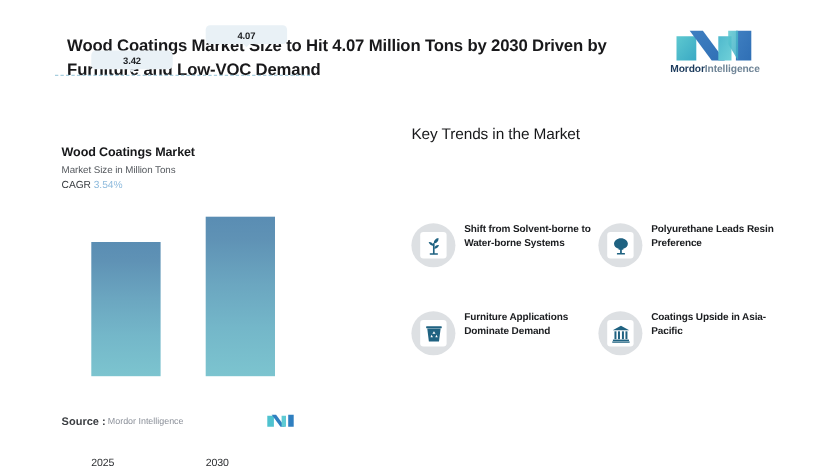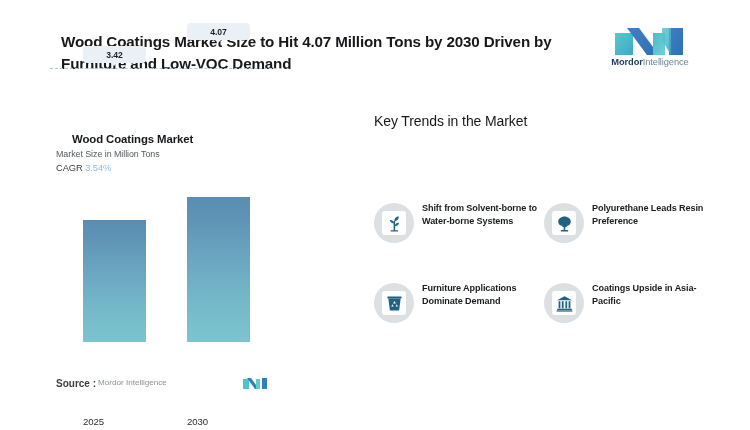--- a/index.html
+++ b/index.html
@@ -27,28 +27,28 @@
     position:absolute;left:604px;top:26px;width:92px;height:48px;
   }
   .brand-mark{
     position:absolute;left:9px;top:0;width:74px;height:30px;
   }
   .brand-text{
     position:absolute;left:0;top:31px;width:92px;
     text-align:center;font-size:9.3px;line-height:11px;white-space:nowrap;
   }
   .brand-text .b1{font-weight:bold;color:#1b3a5c;letter-spacing:-0.1px;}
-  .brand-text .b2{font-weight:normal;color:#6f8496;letter-spacing:-0.1px;}
+  .brand-text .b2{font-weight:bold;color:#6f8496;letter-spacing:-0.1px;}
 
   
   .chart-card{
     position:absolute;left:38px;top:118px;width:255px;height:278px;
   }
   .chart-title{
-    position:absolute;left:34px;top:15px;
+    position:absolute;left:18px;top:15px;
     font-size:11.4px;font-weight:bold;color:#17181a;letter-spacing:-0.1px;text-align:right;
   }
   .chart-sub{
     position:absolute;left:18px;top:31px;
     font-size:8.9px;color:#55595e;letter-spacing:-0.05px;
   }
   .chart-cagr{
     position:absolute;left:18px;top:45px;
     font-size:9.3px;color:#3d4145;letter-spacing:-0.05px;
   }
@@ -62,21 +62,21 @@
     border-top:1.4px dashed #a8cede;
   }
   .bar{
     position:absolute;bottom:0;width:63px;
     background:linear-gradient(180deg,#5a8db3 0%,#5f92b5 14%,#6ba6c0 42%,#74b7c9 70%,#7cc4cf 100%);
   }
   .bar-2025{left:45px;}
   .bar-2030{left:149px;}
 
   .val-pill{
-    position:absolute;width:63px;height:17px;
+    position:absolute;width:74px;height:17px;
     background:#e9f1f6;border-radius:4px;
     font-size:8.6px;font-weight:bold;color:#1d1f22;
     display:flex;align-items:center;justify-content:center;
     letter-spacing:-0.1px;
   }
   .val-pill:after{
     content:"";position:absolute;left:50%;bottom:-3px;margin-left:-3.5px;
     width:0;height:0;border-left:3.5px solid transparent;
     border-right:3.5px solid transparent;border-top:3.5px solid #e9f1f6;
   }

